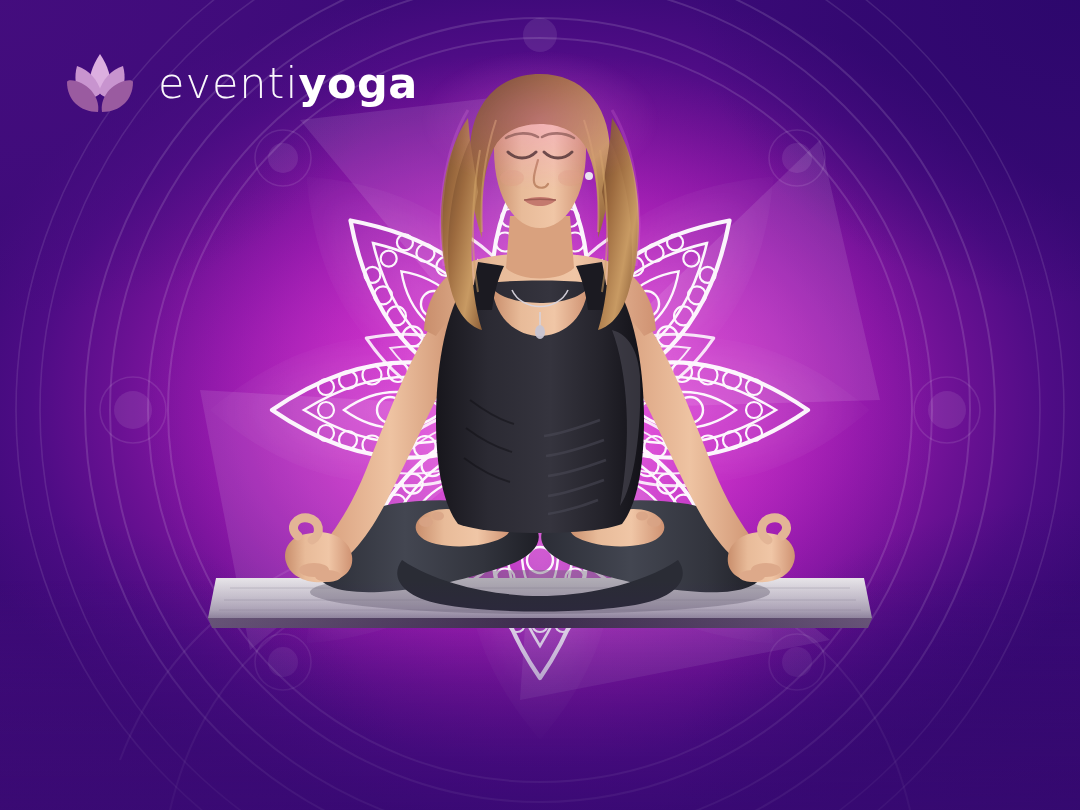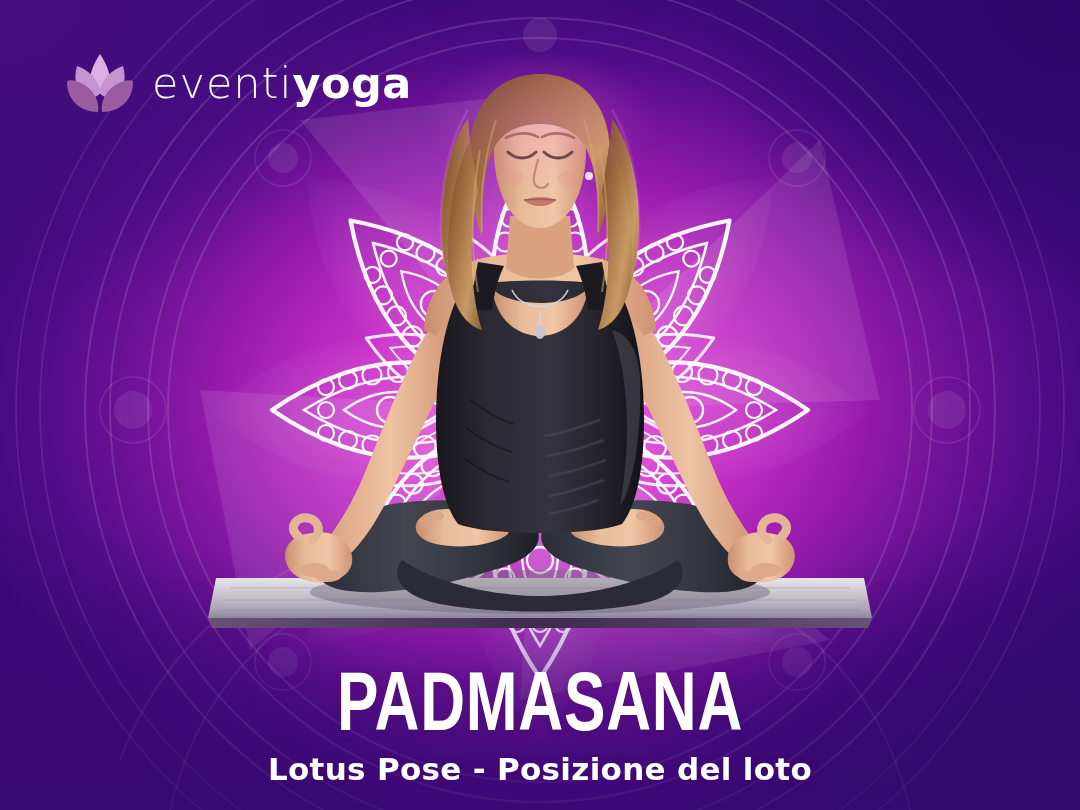--- a/index.html
+++ b/index.html
@@ -46,21 +46,21 @@
 
   
   #photo{
     position:absolute;left:0;top:0;width:1080px;height:810px;
     pointer-events:none;
   }
 
   
   #logo{
     position:absolute;left:62px;top:52px;
-    display:flex;align-items:center;gap:14px;
+    display:flex;align-items:center;gap:20px;
     z-index:40;
   }
   #logo .lotus{width:76px;height:62px;display:block;}
   .wordmark{
     font-size:43px;line-height:1;color:#ffffff;white-space:nowrap;
     letter-spacing:.2px;
     font-family:"DejaVu Sans",sans-serif;
   }
   .wm-thin{font-weight:300;opacity:.97;letter-spacing:1px;}
   .wm-bold{font-weight:700;letter-spacing:.5px;}
@@ -512,18 +512,14 @@
       <path d="M61,14 C 49,18 40,28 37,40 C 39,45 50,48 56,45 C 63,37 64,24 61,14 Z" fill="#c894cf"></path>
 
       <path d="M5,30 C 5,48 18,60 36,60 C 38,48 30,34 14,29 C 10,28 5,28 5,30 Z" fill="#9a5ba0"></path>
       <path d="M71,30 C 71,48 58,60 40,60 C 38,48 46,34 62,29 C 66,28 71,28 71,30 Z" fill="#9a5ba0"></path>
     </svg>
     <div class="wordmark">
       <span class="wm-thin">eventi</span><span class="wm-bold">yoga</span>
     </div>
   </div>
 
-  <div id="title-block">
-    <div id="pose-title">PADMASANA</div>
-    <div id="pose-subtitle">Lotus Pose - Posizione del loto</div>
-  </div>
 
 </div>
 
 </body></html>

